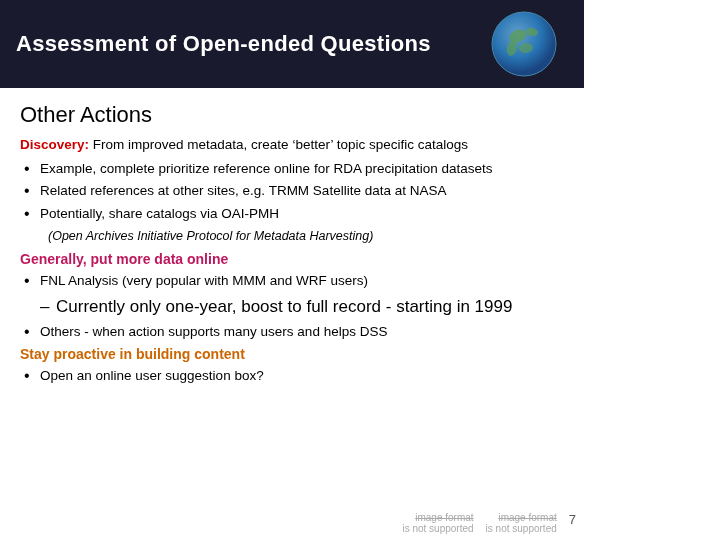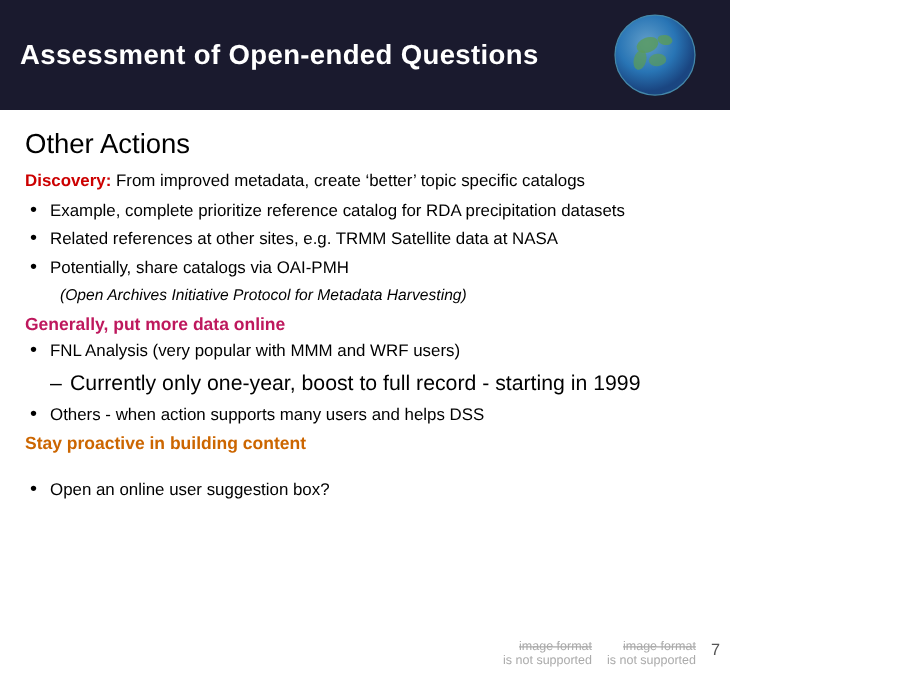--- a/index.html
+++ b/index.html
@@ -123,21 +123,21 @@
       font-size: 14px;
       font-weight: bold;
       margin-bottom: 4px;
       margin-top: 4px;
     }
 
     .orange-heading {
       color: #cc6600;
       font-size: 14px;
       font-weight: bold;
-      margin-bottom: 20px;
+      margin-bottom: 4px;
       margin-top: 4px;
     }
 
     .slide-number {
       position: absolute;
       bottom: 8px;
       right: 16px;
       font-size: 12px;
       color: #666666;
     }
@@ -180,21 +180,21 @@
 
   <div class="content">
 
     <div class="section-title">Other Actions</div>
 
     <div class="discovery-line">
       <span class="discovery-label">Discovery:</span><span> From improved metadata, create ‘better’ topic specific catalogs</span>
     </div>
 
     <ul class="bullet-list">
-      <li>Example, complete prioritize reference catalog for RDA precipitation datasets</li>
+      <li>Example, complete prioritize reference online for RDA precipitation datasets</li>
       <li>Related references at other sites, e.g. TRMM Satellite data at NASA</li>
       <li>Potentially, share catalogs via OAI-PMH</li>
     </ul>
 
     <div class="italic-note">(Open Archives Initiative Protocol for Metadata Harvesting)</div>
 
     <div class="green-heading">Generally, put more data online</div>
 
     <ul class="bullet-list">
       <li>FNL Analysis (very popular with MMM and WRF users)</li>

